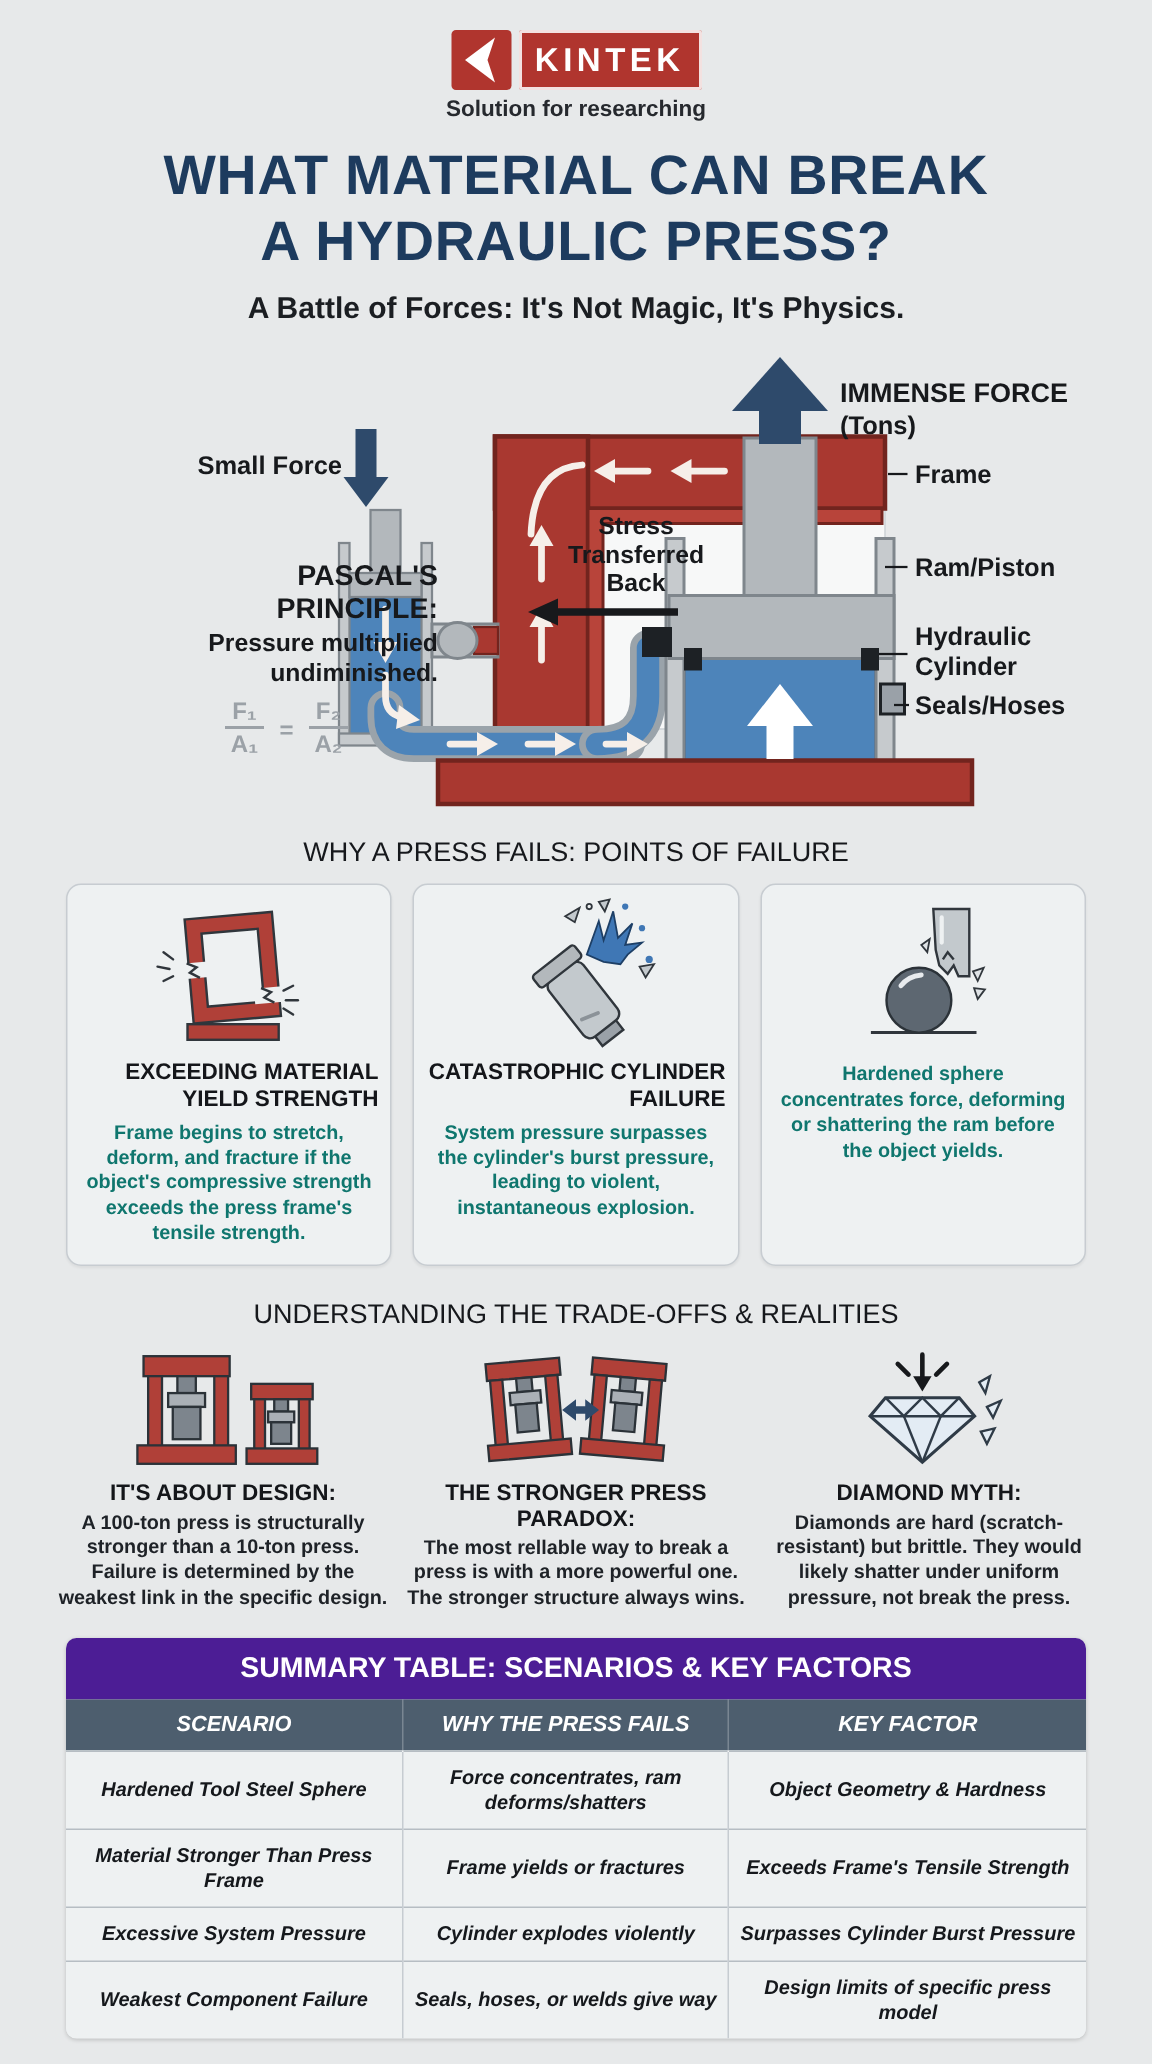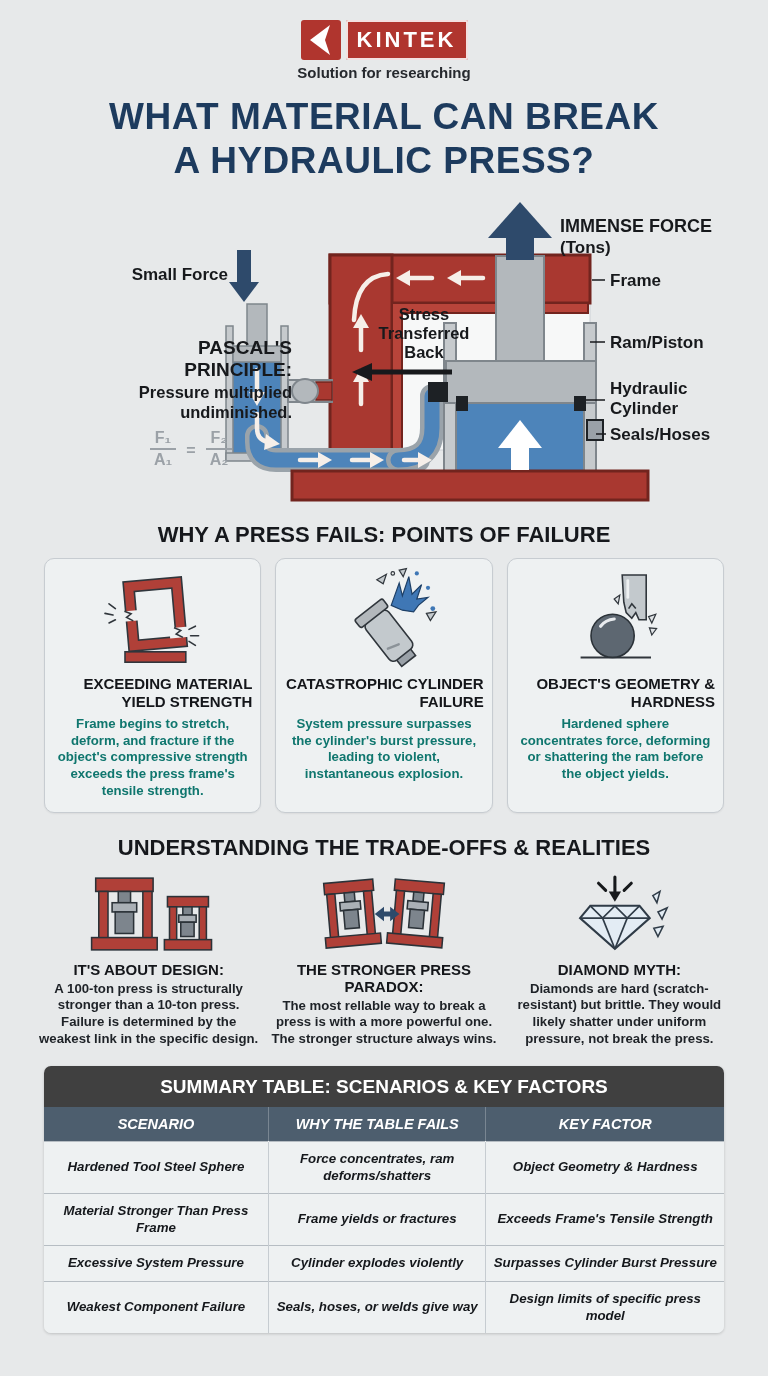--- a/index.html
+++ b/index.html
@@ -19,41 +19,41 @@
 
   
   .title{margin-top:14px;text-align:center;color:#1d3b5e;font-weight:800;
          font-size:37px;line-height:1.18;letter-spacing:.5px;}
   .subtitle{margin-top:13px;text-align:center;font-size:20px;font-weight:700;color:#1b1e22;}
 
   
   .diagram{display:block;margin:16px auto 0;}
 
   
-  .sec-h{margin-top:12px;text-align:center;font-size:22px;font-weight:700;color:#16181c;}
+  .sec-h{margin-top:12px;text-align:center;font-size:18px;font-weight:400;color:#16181c;}
 
   
   .cards{display:flex;gap:14px;margin:10px 44px 0;}
   .card{flex:1;background:#eef1f2;border:1px solid #c7ccd1;border-radius:10px;
         padding:8px 8px 12px;text-align:center;box-shadow:0 1px 2px rgba(0,0,0,.06);}
   .card svg{display:block;margin:0 auto;}
   .card-title{font-size:15px;font-weight:800;line-height:1.15;color:#14161a;margin-top:4px;text-align:right;}
   .card-body{font-size:13.2px;font-weight:600;line-height:1.27;color:#0f766e;margin-top:6px;padding:0 4px;}
 
   
   .trades{display:flex;gap:10px;margin:12px 36px 0;}
   .trade{flex:1;text-align:center;}
   .trade svg{display:block;margin:0 auto;}
   .trade-title{font-size:15px;font-weight:800;color:#14161a;margin-top:6px;}
   .trade-body{font-size:13.2px;font-weight:600;line-height:1.27;color:#1e2227;margin-top:3px;}
 
   
   .tablewrap{margin:18px 44px 0;border-radius:7px;overflow:hidden;
              box-shadow:0 1px 3px rgba(0,0,0,.18);}
-  .table-title{background:#404040;color:#fff;text-align:center;font-size:19px;
+  .table-title{background:#4c1d95;color:#fff;text-align:center;font-size:19px;
                font-weight:800;line-height:41px;height:41px;}
   table{width:100%;border-collapse:collapse;font-style:italic;}
   thead th{background:#4d5e6e;color:#fff;font-size:14.5px;font-weight:800;
            padding:9px 4px;border-right:1px solid rgba(255,255,255,.25);}
   thead th:last-child{border-right:none;}
   tbody td{background:#eef1f2;color:#15181c;font-size:13.3px;font-weight:600;
            text-align:center;padding:9px 6px;border-top:1px solid #b6bdc3;
            border-right:1px solid #c6ccd1;line-height:1.25;}
   tbody td:last-child{border-right:none;}
   col.c1{width:33%;} col.c2{width:32%;} col.c3{width:35%;}
@@ -72,20 +72,21 @@
     <div class="logo-box">
       <span>KINTEK</span>
     </div>
   </div>
   <div class="tagline">Solution for researching</div>
 
   <div class="title">
     <div>WHAT MATERIAL CAN BREAK</div>
     <div>A HYDRAULIC PRESS?</div>
   </div>
+  <div class="subtitle">A Battle of Forces: It's Not Magic, It's Physics.</div>
 
   <svg class="diagram" width="768" height="312" viewBox="0 0 768 312">
 
     <rect x="390" y="105" width="200" height="147" fill="#f7f8f8" stroke="#cdd2d6" stroke-width="1"></rect>
 
     <rect x="330" y="57" width="260" height="48" fill="#a93830" stroke="#72241e" stroke-width="3"></rect>
     <rect x="330" y="57" width="62" height="233" fill="#a93830" stroke="#72241e" stroke-width="3"></rect>
     <path d="M392 105 h196 v10 h-186 v137 h-10 Z" fill="#b8443a" stroke="#72241e" stroke-width="2"></path>
 
     <rect x="496" y="58" width="48" height="112" fill="#b3b8bc" stroke="#7f868c" stroke-width="2"></rect>
@@ -252,21 +253,20 @@
         <line x1="91" y1="17" x2="91" y2="38" stroke="#eef1f2" stroke-width="3.5" stroke-linecap="round"></line>
         <circle cx="72" cy="86" r="27" fill="#5d6771" stroke="#2b3238" stroke-width="2"></circle>
         <path d="M57 74 q6 -8 17 -9" fill="none" stroke="#e8ebee" stroke-width="4" stroke-linecap="round"></path>
         <g fill="#dfe3e6" stroke="#30363c" stroke-width="1.5">
           <polygon points="74,40 81,35 79,46"></polygon>
           <polygon points="117,62 126,59 121,70"></polygon>
           <polygon points="118,76 127,77 121,85"></polygon>
         </g>
         <polyline points="92,52 96,46 101,52" fill="none" stroke="#30363c" stroke-width="2"></polyline>
       </svg>
-      <div class="card-title">OBJECT'S GEOMETRY &amp; HARDNESS</div>
       <div class="card-body">Hardened sphere concentrates force, deforming or shattering the ram before the object yields.</div>
     </div>
   </div>
 
   <div class="sec-h" style="margin-top:22px;">UNDERSTANDING THE TRADE-OFFS &amp; REALITIES</div>
   <div class="trades">
 
     <div class="trade">
       <svg width="150" height="82" viewBox="0 0 140 80">
         <g stroke="#2b3238" stroke-width="1.5">
@@ -344,21 +344,21 @@
     <div class="table-title">SUMMARY TABLE: SCENARIOS &amp; KEY FACTORS</div>
     <table>
       <colgroup>
           <col class="c1">
           <col class="c2">
           <col class="c3">
         </colgroup>
       <thead>
         <tr>
           <th>SCENARIO</th>
-          <th>WHY THE TABLE FAILS</th>
+          <th>WHY THE PRESS FAILS</th>
           <th>KEY FACTOR</th>
         </tr>
       </thead>
       <tbody>
         <tr>
           <td>Hardened Tool Steel Sphere</td>
           <td>Force concentrates, ram deforms/shatters</td>
           <td>Object Geometry &amp; Hardness</td>
         </tr>
         <tr>

